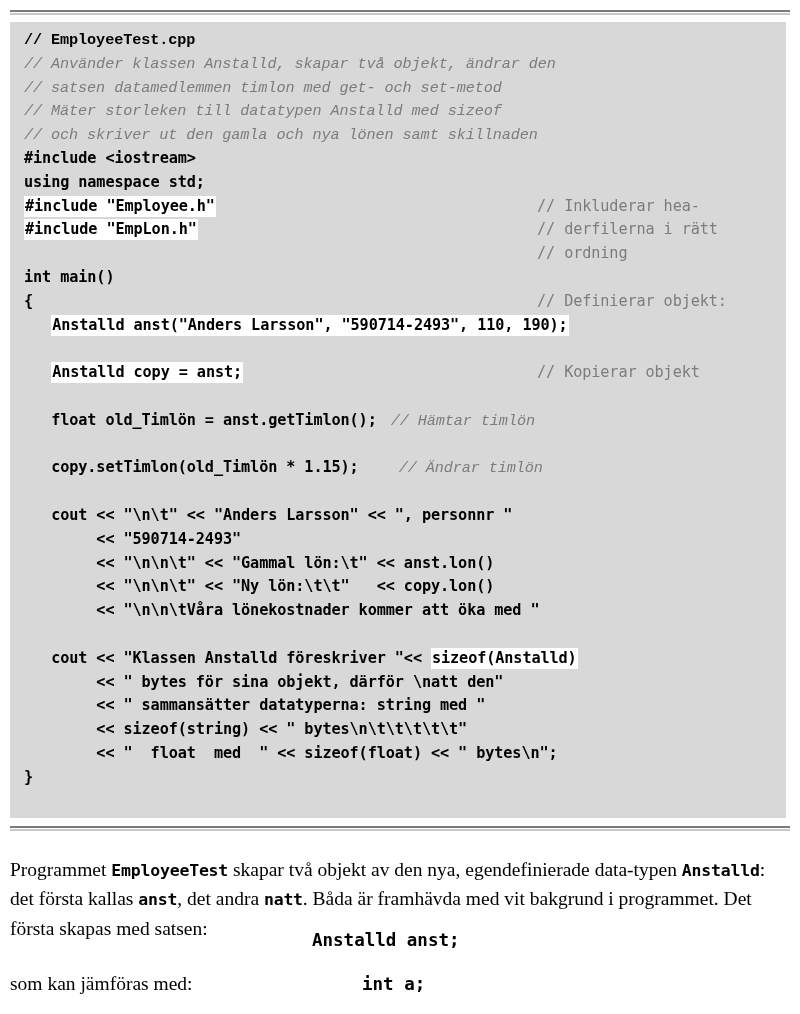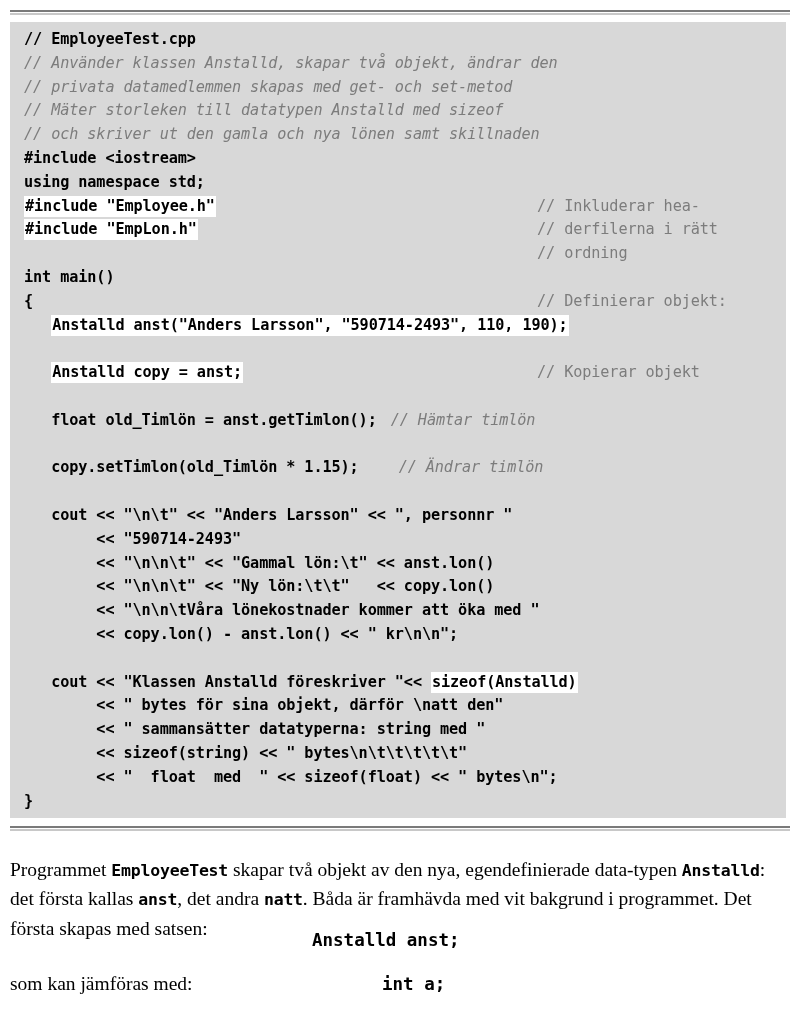--- a/index.html
+++ b/index.html
@@ -63,20 +63,21 @@
     background: #ffffff;
     padding: 1px 1px 2px 1px;
     box-decoration-break: clone;
     -webkit-box-decoration-break: clone;
   }
   .cmt {
     font-style: italic;
     color: #7c7c7c;
     font-weight: normal;
     letter-spacing: -0.1px;
+    font-family: Liberation Mono, monospace;
   }
   .cmt.first {
     font-style: normal;
     font-weight: bold;
     color: #000000;
   }
   
   .rcmt {
     position: absolute;
     left: 527px;
@@ -107,21 +108,21 @@
 
   .code-sample {
     position: absolute;
     font-family: "DejaVu Sans Mono", "Liberation Mono", monospace;
     font-size: 17.5px;
     font-weight: bold;
     white-space: pre;
     color: #000000;
   }
   #sample-anstalld { left: 312px; top: 930px; }
-  #sample-int-a    { left: 382px; top: 974px; }
+  #sample-int-a    { left: 362px; top: 974px; }
 
   #label-compare {
     position: absolute;
     left: 10px;
     top: 973px;
     font-family: "Liberation Serif", serif;
     font-size: 19.5px;
     color: #000000;
     white-space: pre;
   }
@@ -130,21 +131,21 @@
 <body>
 
 <div class="rule" id="rule-top"></div>
 
 <div class="code-block" id="code-block">
 
   <div class="code-line"><span class="cmt first">// EmployeeTest.cpp</span></div>
 
   <div class="code-line"><span class="cmt">// Använder klassen Anstalld, skapar två objekt, ändrar den</span></div>
 
-  <div class="code-line"><span class="cmt">// privata datamedlemmen skapas med get- och set-metod</span></div>
+  <div class="code-line"><span class="cmt">// satsen datamedlemmen timlon med get- och set-metod</span></div>
 
   <div class="code-line"><span class="cmt">// Mäter storleken till datatypen Anstalld med sizeof</span></div>
 
   <div class="code-line"><span class="cmt">// och skriver ut den gamla och nya lönen samt skillnaden</span></div>
 
   <div class="code-line"><span class="src">#include &lt;iostream&gt;</span></div>
 
   <div class="code-line"><span class="src">using namespace std;</span></div>
 
   <div class="code-line"><span class="src hl">#include "Employee.h"</span><span class="rcmt">// Inkluderar hea-</span></div>
@@ -176,21 +177,20 @@
   <div class="code-line"><span class="src">   cout &lt;&lt; "\n\t" &lt;&lt; "Anders Larsson" &lt;&lt; ", personnr "</span></div>
 
   <div class="code-line"><span class="src">        &lt;&lt; "590714-2493"</span></div>
 
   <div class="code-line"><span class="src">        &lt;&lt; "\n\n\t" &lt;&lt; "Gammal lön:\t" &lt;&lt; anst.lon()</span></div>
 
   <div class="code-line"><span class="src">        &lt;&lt; "\n\n\t" &lt;&lt; "Ny lön:\t\t"   &lt;&lt; copy.lon()</span></div>
 
   <div class="code-line"><span class="src">        &lt;&lt; "\n\n\tVåra lönekostnader kommer att öka med "</span></div>
 
-  <div class="code-line"><span class="src">        &lt;&lt; copy.lon() - anst.lon() &lt;&lt; " kr\n\n";</span></div>
 
   <div class="code-line blank"></div>
 
   <div class="code-line"><span class="src">   cout &lt;&lt; "Klassen Anstalld föreskriver "&lt;&lt; </span><span class="src hl">sizeof(Anstalld)</span></div>
 
   <div class="code-line"><span class="src">        &lt;&lt; " bytes för sina objekt, därför \natt den"</span></div>
 
   <div class="code-line"><span class="src">        &lt;&lt; " sammansätter datatyperna: string med "</span></div>
 
   <div class="code-line"><span class="src">        &lt;&lt; sizeof(string) &lt;&lt; " bytes\n\t\t\t\t\t"</span></div>

